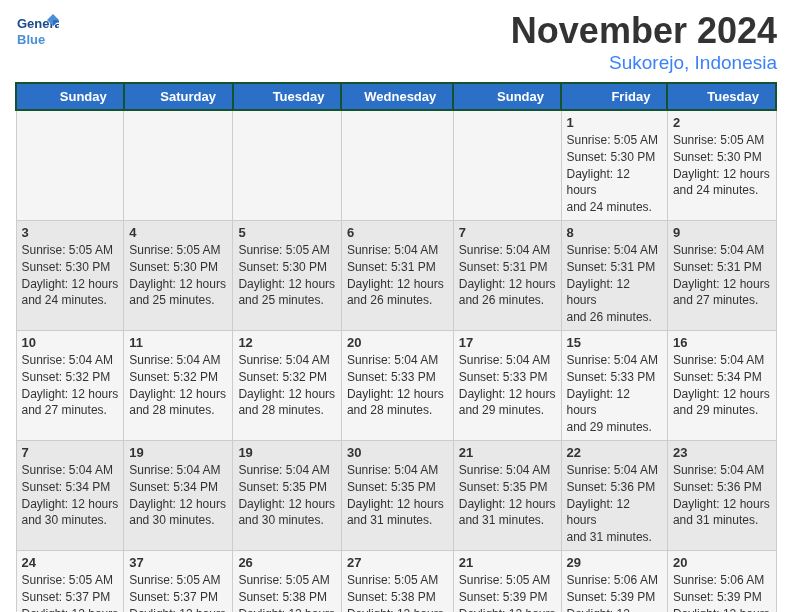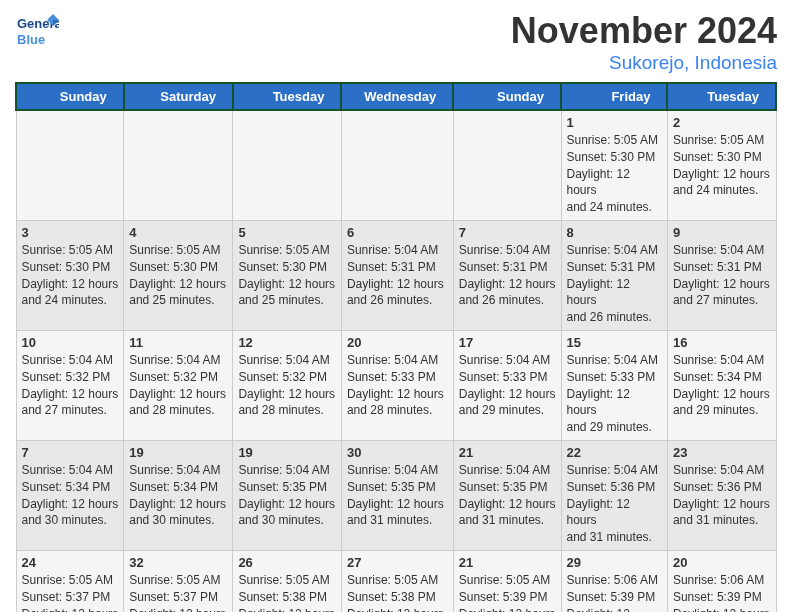--- a/index.html
+++ b/index.html
@@ -272,21 +272,21 @@
         </tr>
         <tr>
           <td>
             <span class="day-num">24</span>
             <div class="day-info" style="white-space: pre-line;">Sunrise: 5:05 AM
 Sunset: 5:37 PM
 Daylight: 12 hours
 and 32 minutes.</div>
           </td>
           <td>
-            <span class="day-num">32</span>
+            <span class="day-num">37</span>
             <div class="day-info" style="white-space: pre-line;">Sunrise: 5:05 AM
 Sunset: 5:37 PM
 Daylight: 12 hours
 and 32 minutes.</div>
           </td>
           <td>
             <span class="day-num">26</span>
             <div class="day-info" style="white-space: pre-line;">Sunrise: 5:05 AM
 Sunset: 5:38 PM
 Daylight: 12 hours

